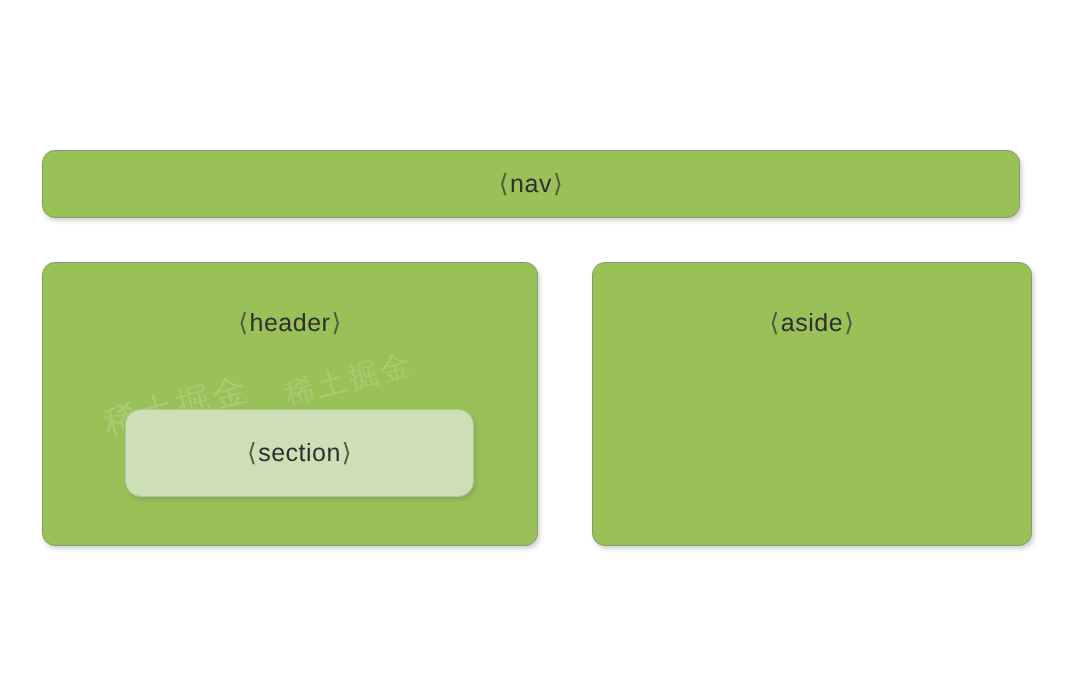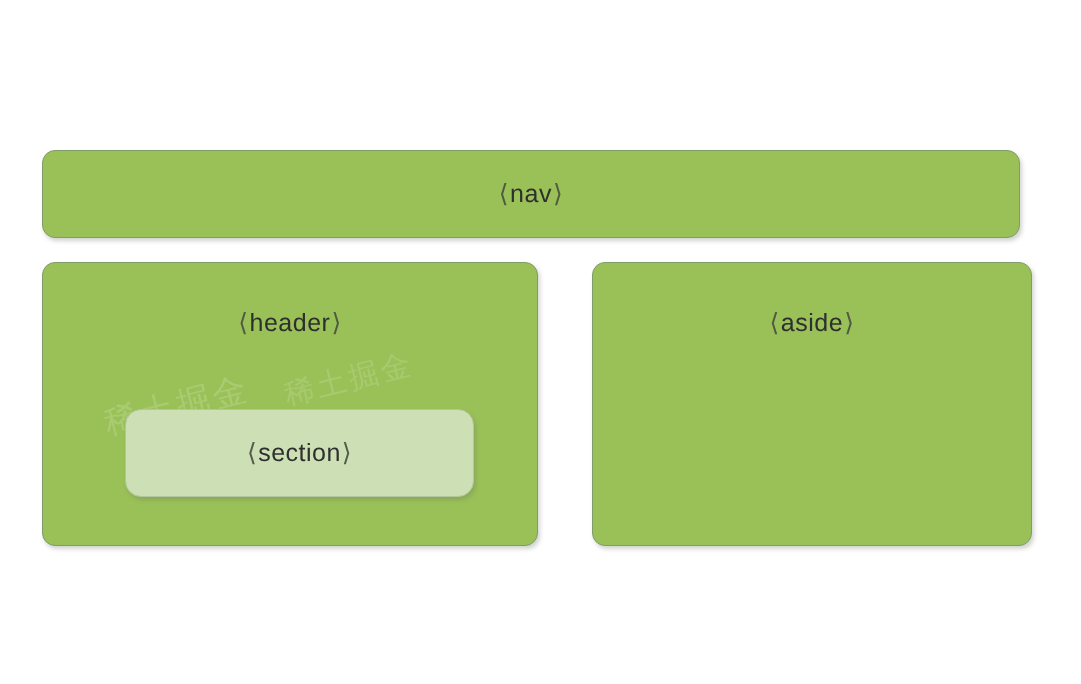--- a/index.html
+++ b/index.html
@@ -66,21 +66,21 @@
     left: 42px;
     top: 30px;
     width: 978px;
     height: 90px;
   }
 
   .nav-box {
     left: 42px;
     top: 150px;
     width: 978px;
-    height: 88px;
+    height: 68px;
   }
 
   .article-box {
     left: 42px;
     top: 262px;
     width: 496px;
     height: 284px;
     padding-top: 48px;
   }
 

